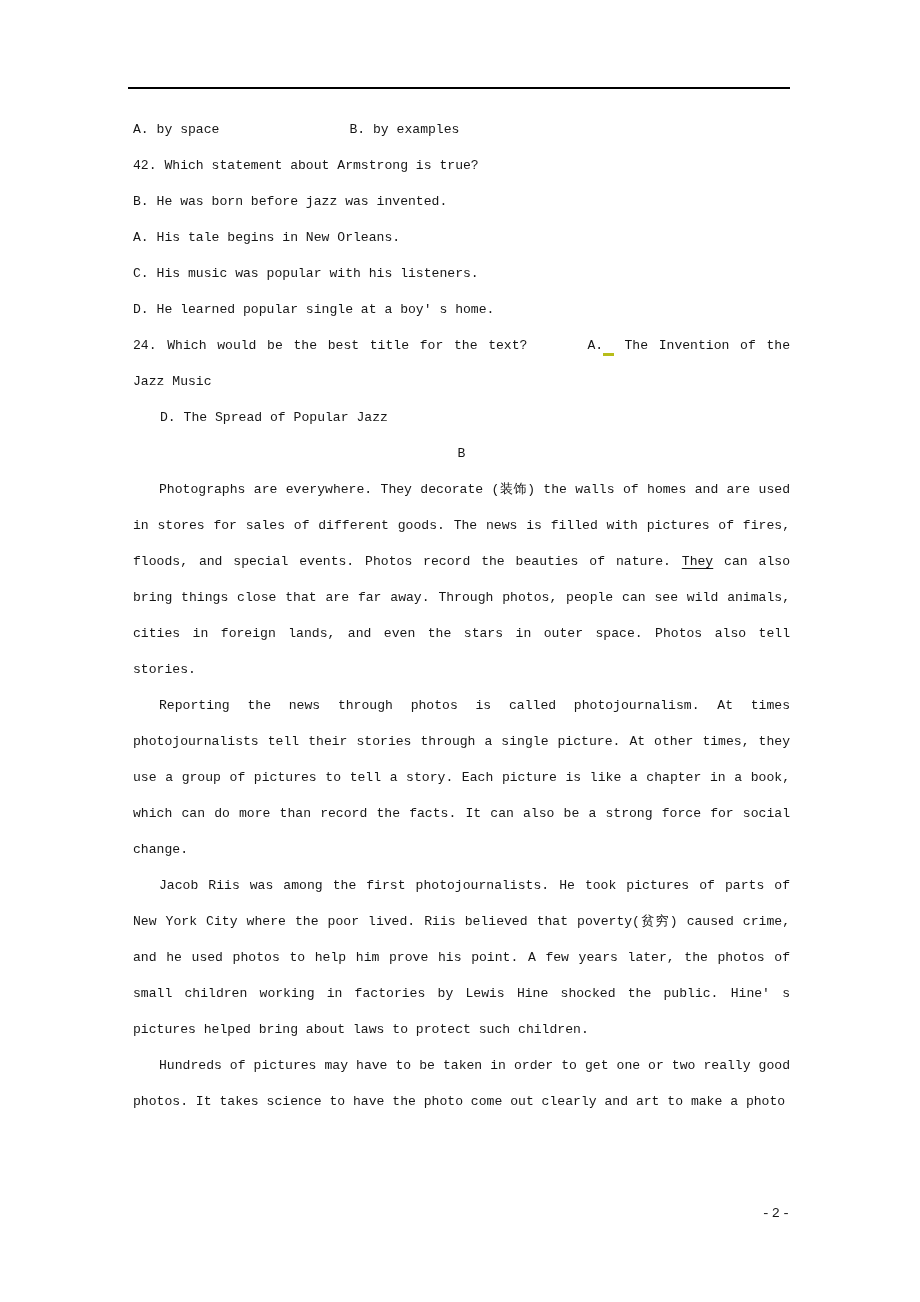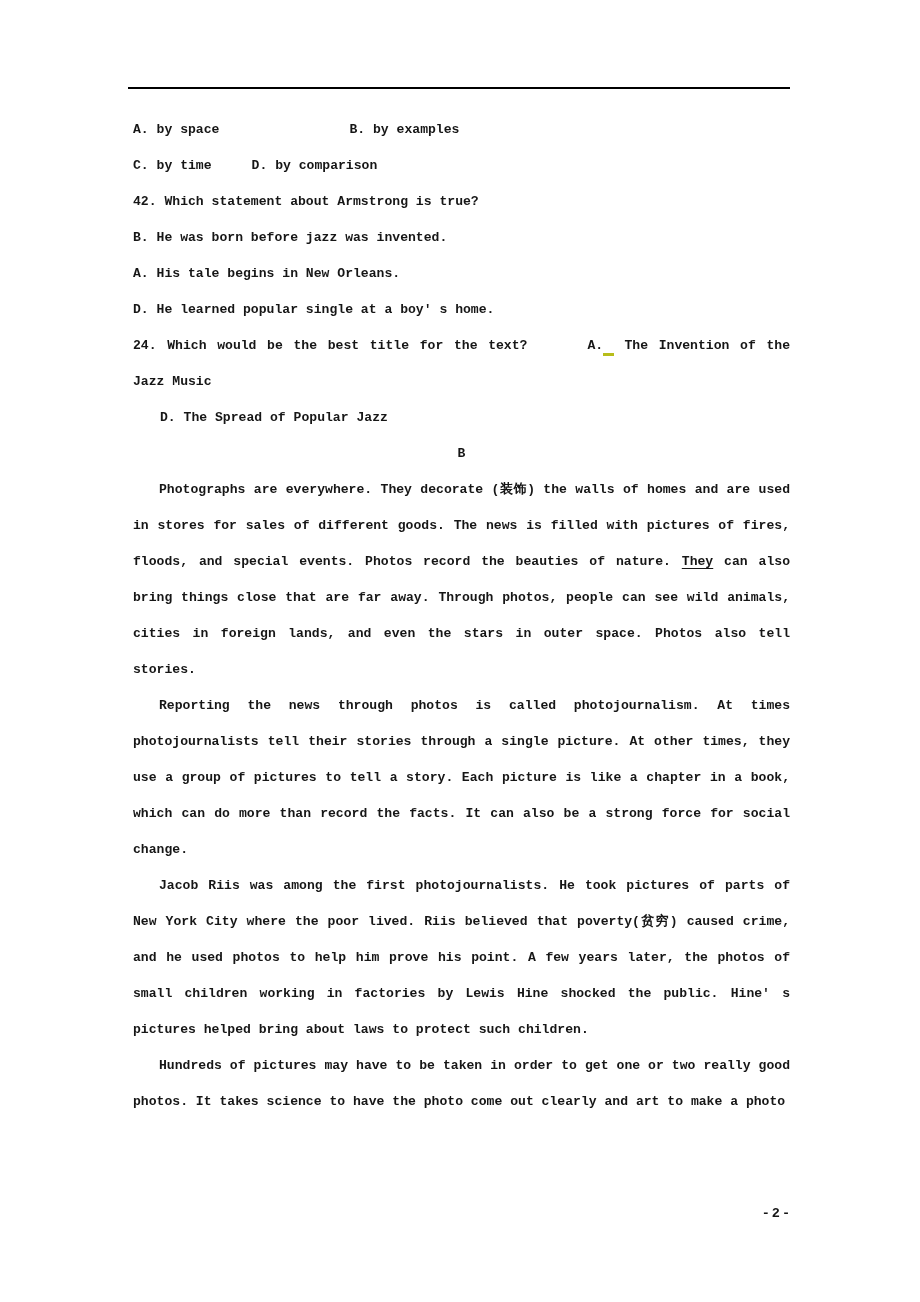--- a/index.html
+++ b/index.html
@@ -1,15 +1,15 @@
 <!DOCTYPE html>
 <html><head>
 <meta charset="utf-8">
 <style>
-  * { margin: 0; padding: 0; box-sizing: border-box; font-weight: bold; }
+  * { margin: 0; padding: 0; box-sizing: border-box; }
   html, body { background: #ffffff; }
   body {
     width: 920px; height: 1302px;
     font-family: "Liberation Mono", "DejaVu Sans Mono", monospace;
     color: #161616;
   }
   .page {
     position: relative;
     width: 920px; height: 1302px;
     background: #ffffff;
@@ -48,25 +48,25 @@
   }
 </style>
 </head>
 <body>
 
 <div class="page">
   <div class="top-rule"></div>
 
   <div class="content">
     <p class="line"><span>A. by space</span><span class="gap1"></span><span>B. by examples</span></p>
-    <p class="line"><span>C. by time</span><span class="gap2"></span><span>D. by comparison</span></p>
 
     <p class="line">42. Which statement about Armstrong is true?</p>
     <p class="line">B. He was born before jazz was invented.</p>
     <p class="line">A. His tale begins in New Orleans.</p>
+    <p class="line">C. His music was popular with his listeners.</p>
     <p class="line">D. He learned popular single at a boy' s home.</p>
 
     <p class="para"><span>24. Which would be the best title for the text?</span><span class="gap3"></span><span>A.</span><span class="mark">&nbsp;</span><span> The Invention of the Jazz Music</span></p>
     <p class="line indent">D. The Spread of Popular Jazz</p>
 
     <p class="center">B</p>
 
     <p class="para indent-first"><span>Photographs are everywhere. They decorate (装饰) the walls of homes and are used in stores for sales of different goods. The news is filled with pictures of fires, floods, and special events. Photos record the beauties of nature. </span><span class="u">They</span><span> can also bring things close that are far away. Through photos, people can see wild animals, cities in foreign lands, and even the stars in outer space. Photos also tell stories.</span></p>
     <p class="para indent-first">Reporting the news through photos is called photojournalism. At times photojournalists tell their stories through a single picture. At other times, they use a group of pictures to tell a story. Each picture is like a chapter in a book, which can do more than record the facts. It can also be a strong force for social change.</p>
     <p class="para indent-first">Jacob Riis was among the first photojournalists. He took pictures of parts of New York City where the poor lived. Riis believed that poverty(贫穷) caused crime, and he used photos to help him prove his point. A few years later, the photos of small children working in factories by Lewis Hine shocked the public. Hine' s pictures helped bring about laws to protect such children.</p>

